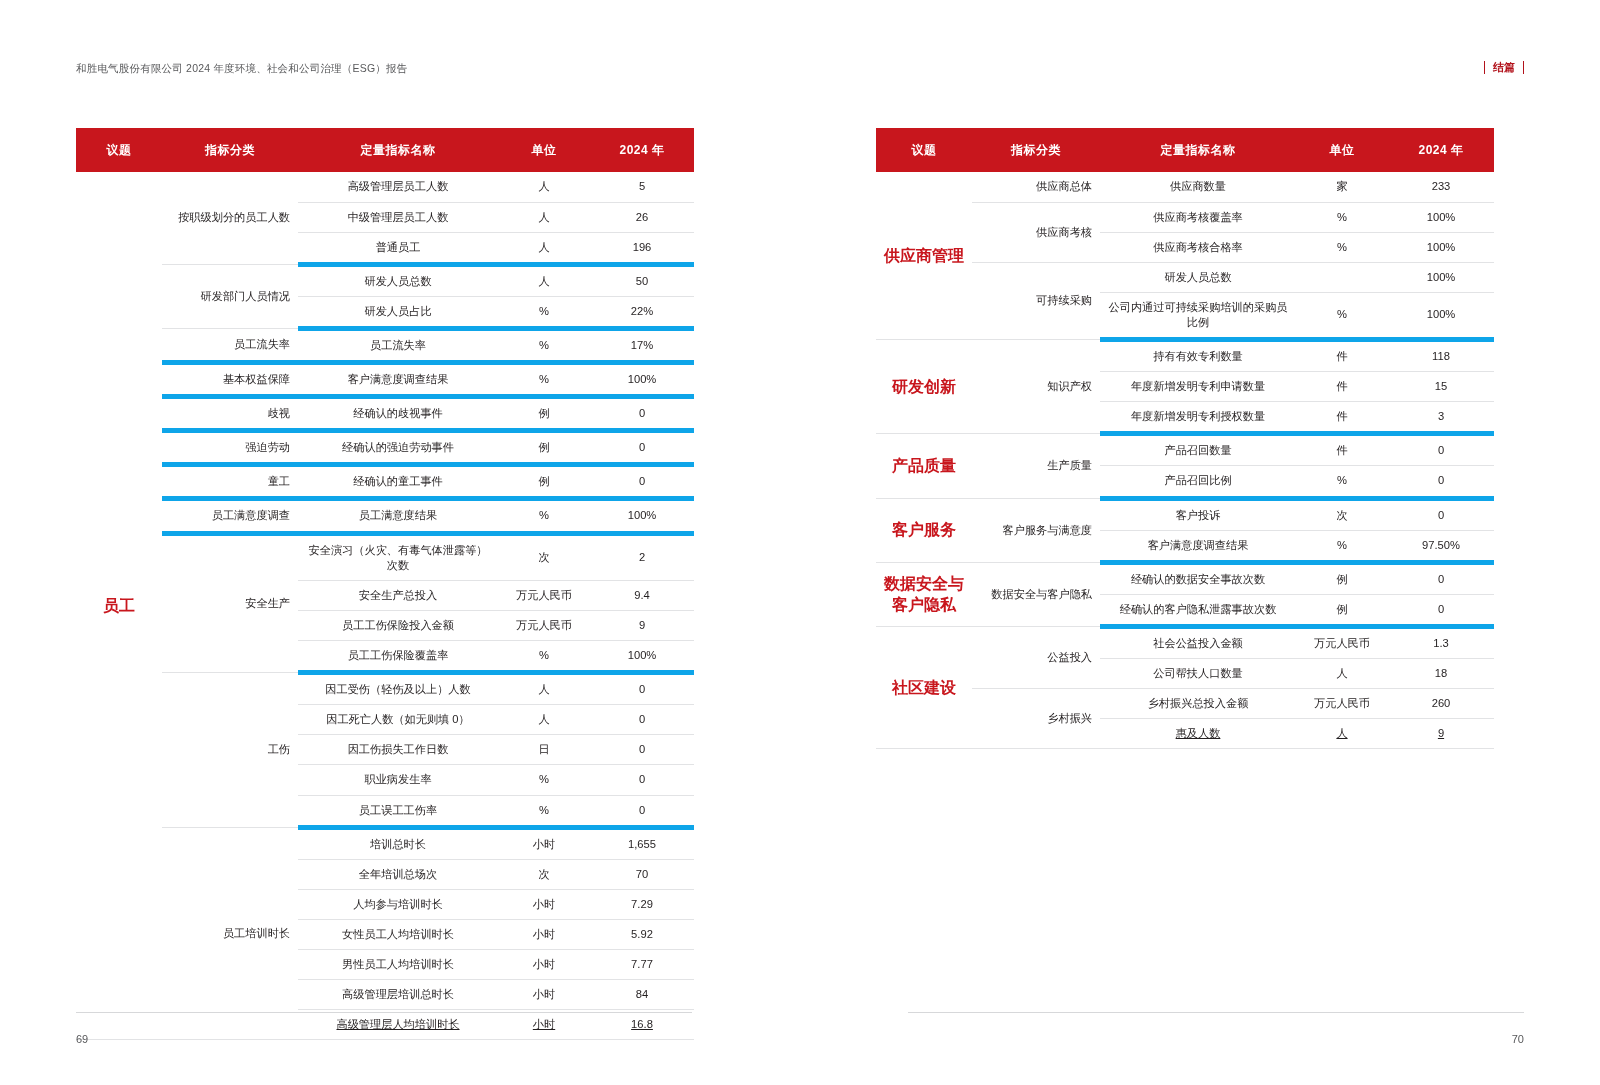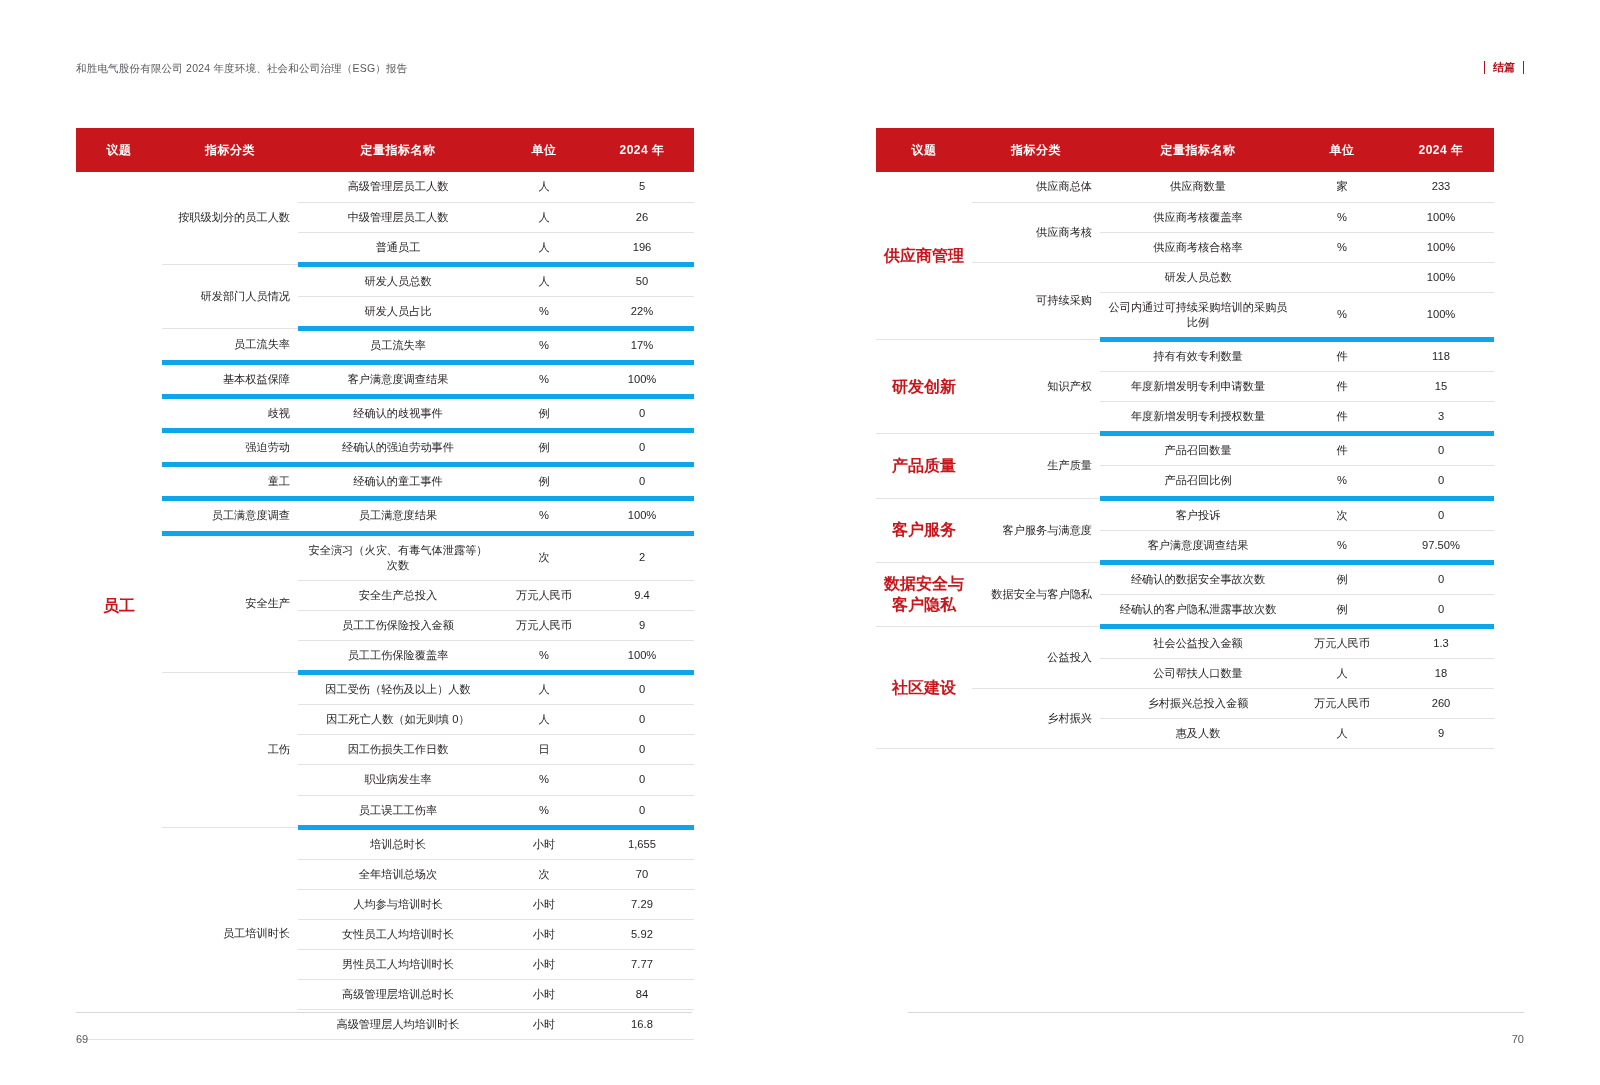--- a/index.html
+++ b/index.html
@@ -111,21 +111,21 @@
     color: #231f20;
   }
   td.name {
     text-align: center;
     padding-left: 10px;
   }
   td.unit, td.val {
     text-align: center;
   }
   tr.grp-end > td { border-bottom: 5px solid #0ea5e9; }
-  .lastrow > td { border-bottom: 2px solid #c8161d; }
+  .lastrow > td { border-bottom: 2px solid #c8161d; text-decoration: underline; }
 
   
   .left-page col.c1 { width: 86px; }
   .left-page col.c2 { width: 136px; }
   .left-page col.c3 { width: 200px; }
   .left-page col.c4 { width: 92px; }
   .left-page col.c5 { width: 104px; }
 
   .right-page col.c1 { width: 96px; }
   .right-page col.c2 { width: 128px; }

